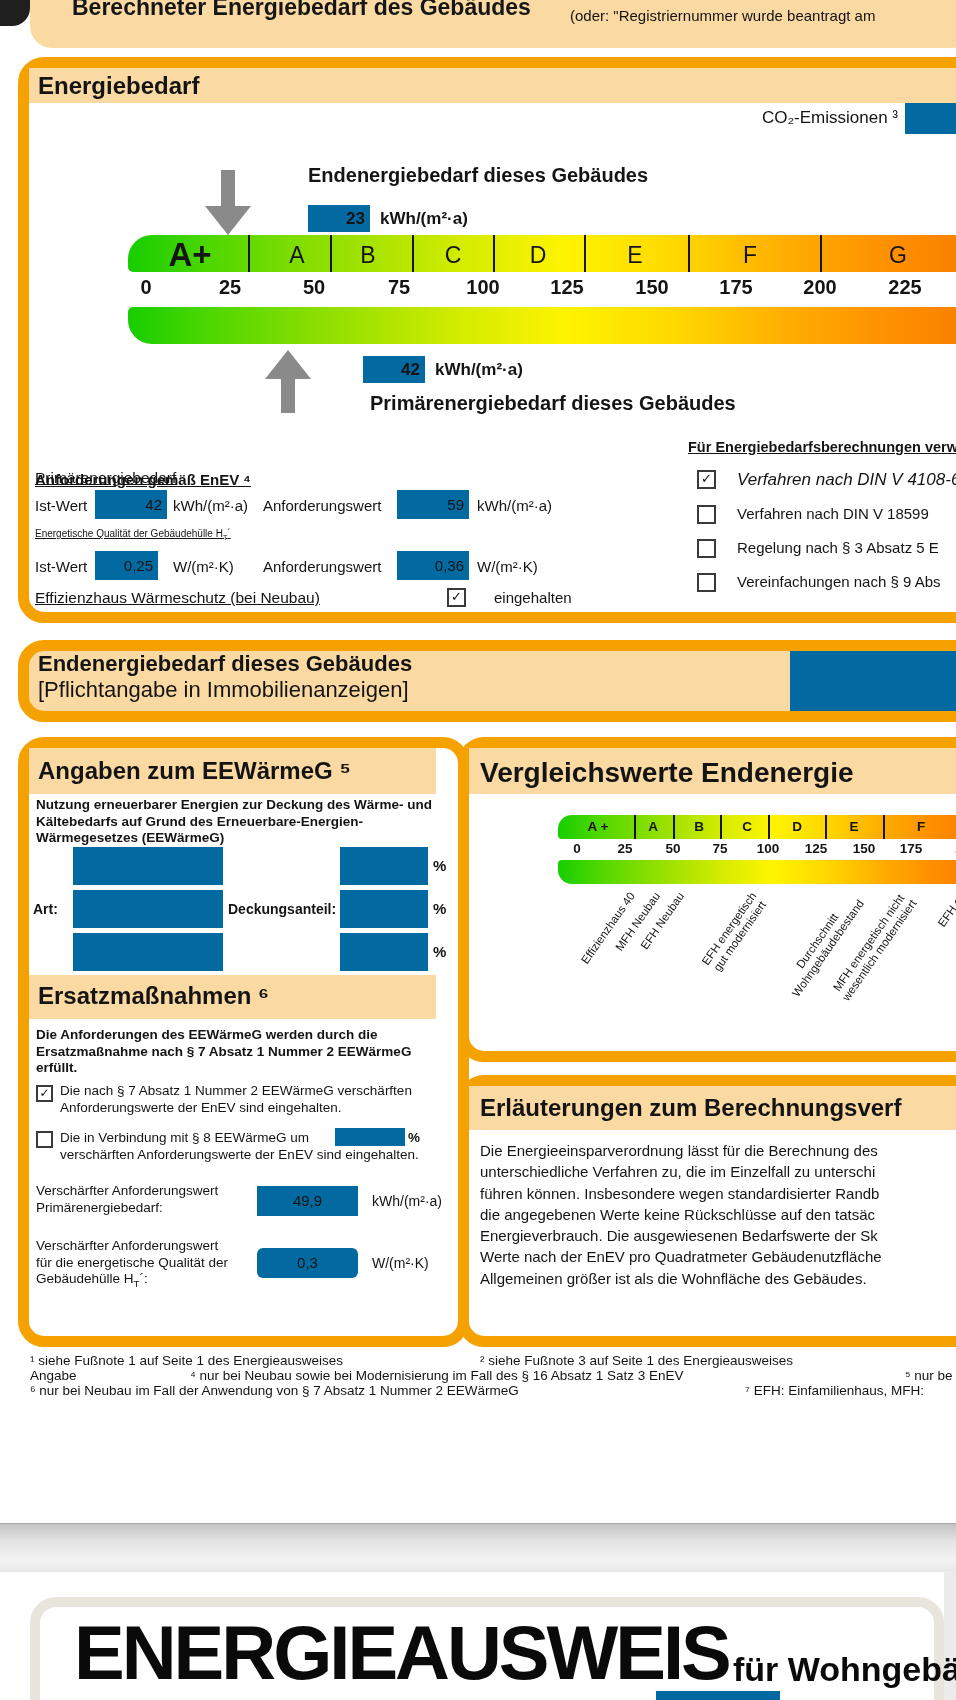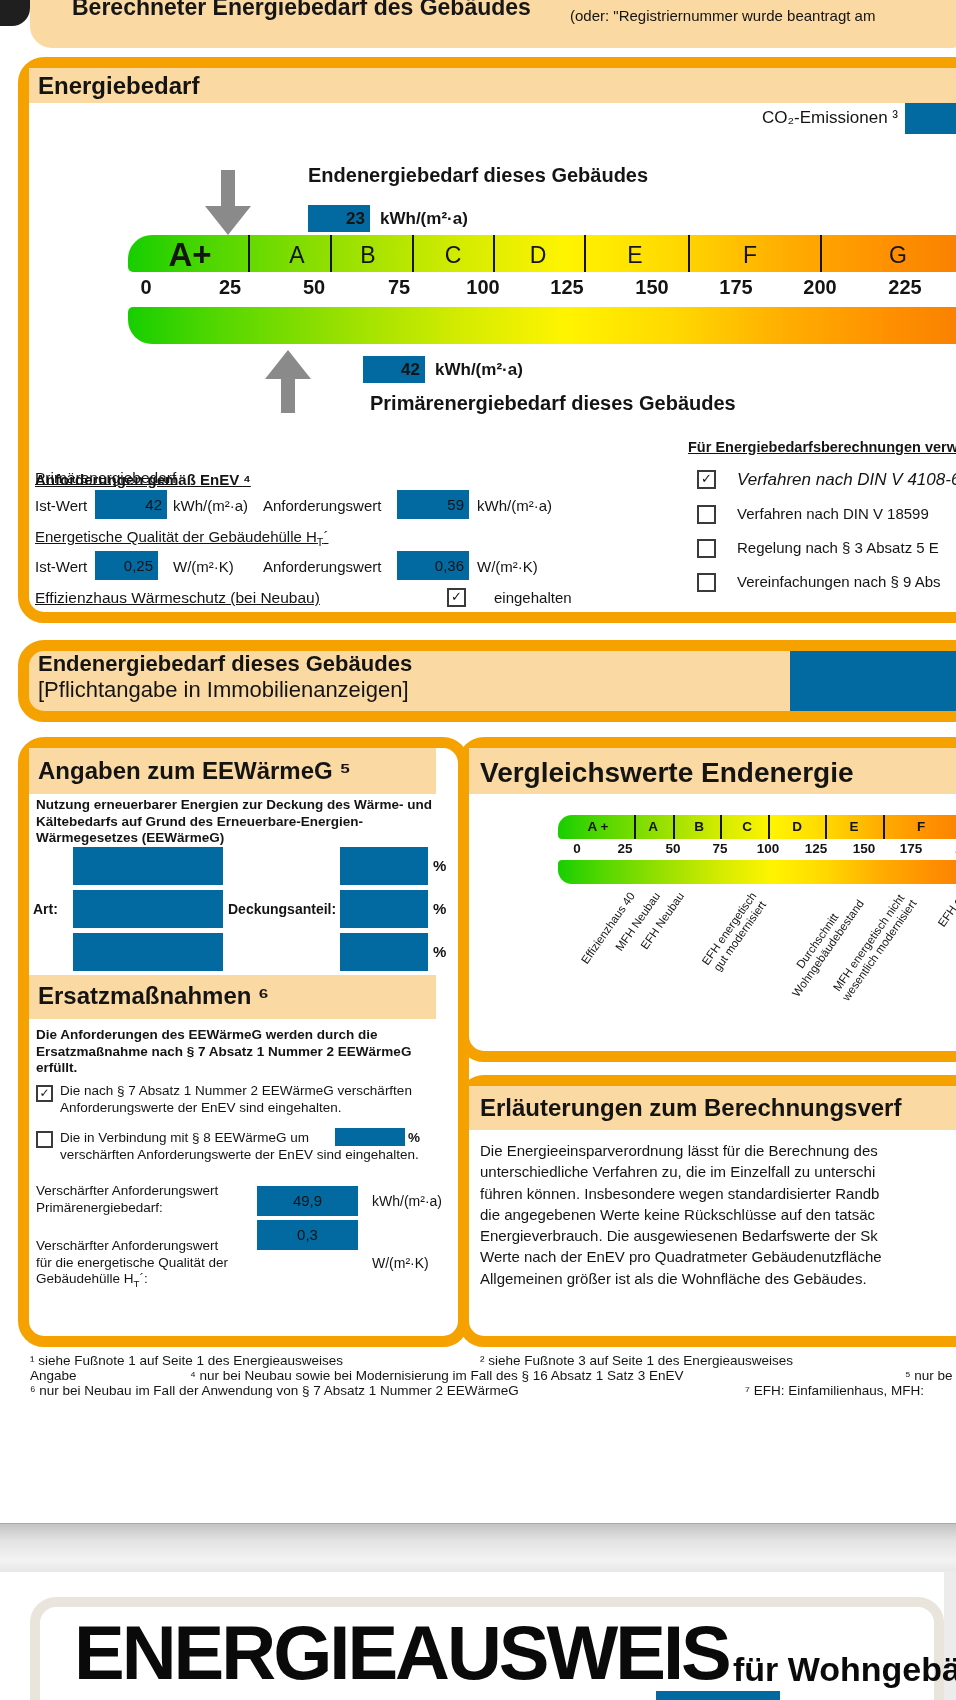--- a/index.html
+++ b/index.html
@@ -102,21 +102,21 @@
 <div class="gbox" style="left:95px;top:490px;width:72px;height:29px;font-size:15px;line-height:29px;text-align:right;padding-right:5px;box-sizing:border-box;">
   <span>42</span>
 </div>
 <div class="abs nw" style="left:173px;top:497px;font-size:15px;">kWh/(m²·a)</div>
 <div class="abs nw" style="left:263px;top:497px;font-size:15px;">Anforderungswert</div>
 <div class="gbox" style="left:397px;top:490px;width:72px;height:29px;font-size:15px;line-height:29px;text-align:right;padding-right:5px;box-sizing:border-box;">
   <span>59</span>
 </div>
 <div class="abs nw" style="left:477px;top:497px;font-size:15px;">kWh/(m²·a)</div>
 
-<div class="abs u nw" style="left:35px;top:528px;font-size:15px;">
+<div class="abs u nw" style="left:35px;top:528px;font-size:10px;">
   <span>Energetische Qualität der Gebäudehülle H</span><sub>T</sub><span>´</span>
 </div>
 
 <div class="abs nw" style="left:35px;top:558px;font-size:15px;">Ist-Wert</div>
 <div class="gbox" style="left:95px;top:551px;width:63px;height:29px;font-size:15px;line-height:29px;text-align:right;padding-right:5px;box-sizing:border-box;">
   <span>0,25</span>
 </div>
 <div class="abs nw" style="left:173px;top:558px;font-size:15px;">W/(m²·K)</div>
 <div class="abs nw" style="left:263px;top:558px;font-size:15px;">Anforderungswert</div>
 <div class="gbox" style="left:397px;top:551px;width:72px;height:29px;font-size:15px;line-height:29px;text-align:right;padding-right:5px;box-sizing:border-box;">
@@ -201,21 +201,21 @@
 <div class="gbox" style="left:257px;top:1186px;width:101px;height:30px;font-size:15px;line-height:30px;text-align:center;">
   <span>49,9</span>
 </div>
 <div class="abs nw" style="left:372px;top:1193px;font-size:14px;">kWh/(m²·a)</div>
 
 <div class="abs" style="left:36px;top:1238px;font-size:13.5px;line-height:16.5px;">
   <span class="pl">Verschärfter Anforderungswert
 für die energetische Qualität der
 Gebäudehülle H</span><sub>T</sub><span>´:</span>
 </div>
-<div class="gbox" style="left:257px;top:1220px;width:101px;height:30px;font-size:15px;line-height:30px;text-align:center;">
+<div class="gbox" style="left:257px;top:1248px;width:101px;height:30px;font-size:15px;line-height:30px;text-align:center;border-radius:6px;">
   <span>0,3</span>
 </div>
 <div class="abs nw" style="left:372px;top:1255px;font-size:14px;">W/(m²·K)</div>
 
 <div class="frame" style="left:458px;top:737px;width:512px;height:303px;"></div>
 <div class="band" style="left:469px;top:748px;width:487px;height:46px;"></div>
 <div class="abs b nw" style="left:480px;top:757px;font-size:28px;">Vergleichswerte Endenergie</div>
 
 <div class="abs grad" style="left:558px;top:815px;width:412px;height:24px;border-radius:14px 0 0 4px;"></div>
 <div class="sep" style="left:634px;top:815px;height:24px;"></div>

